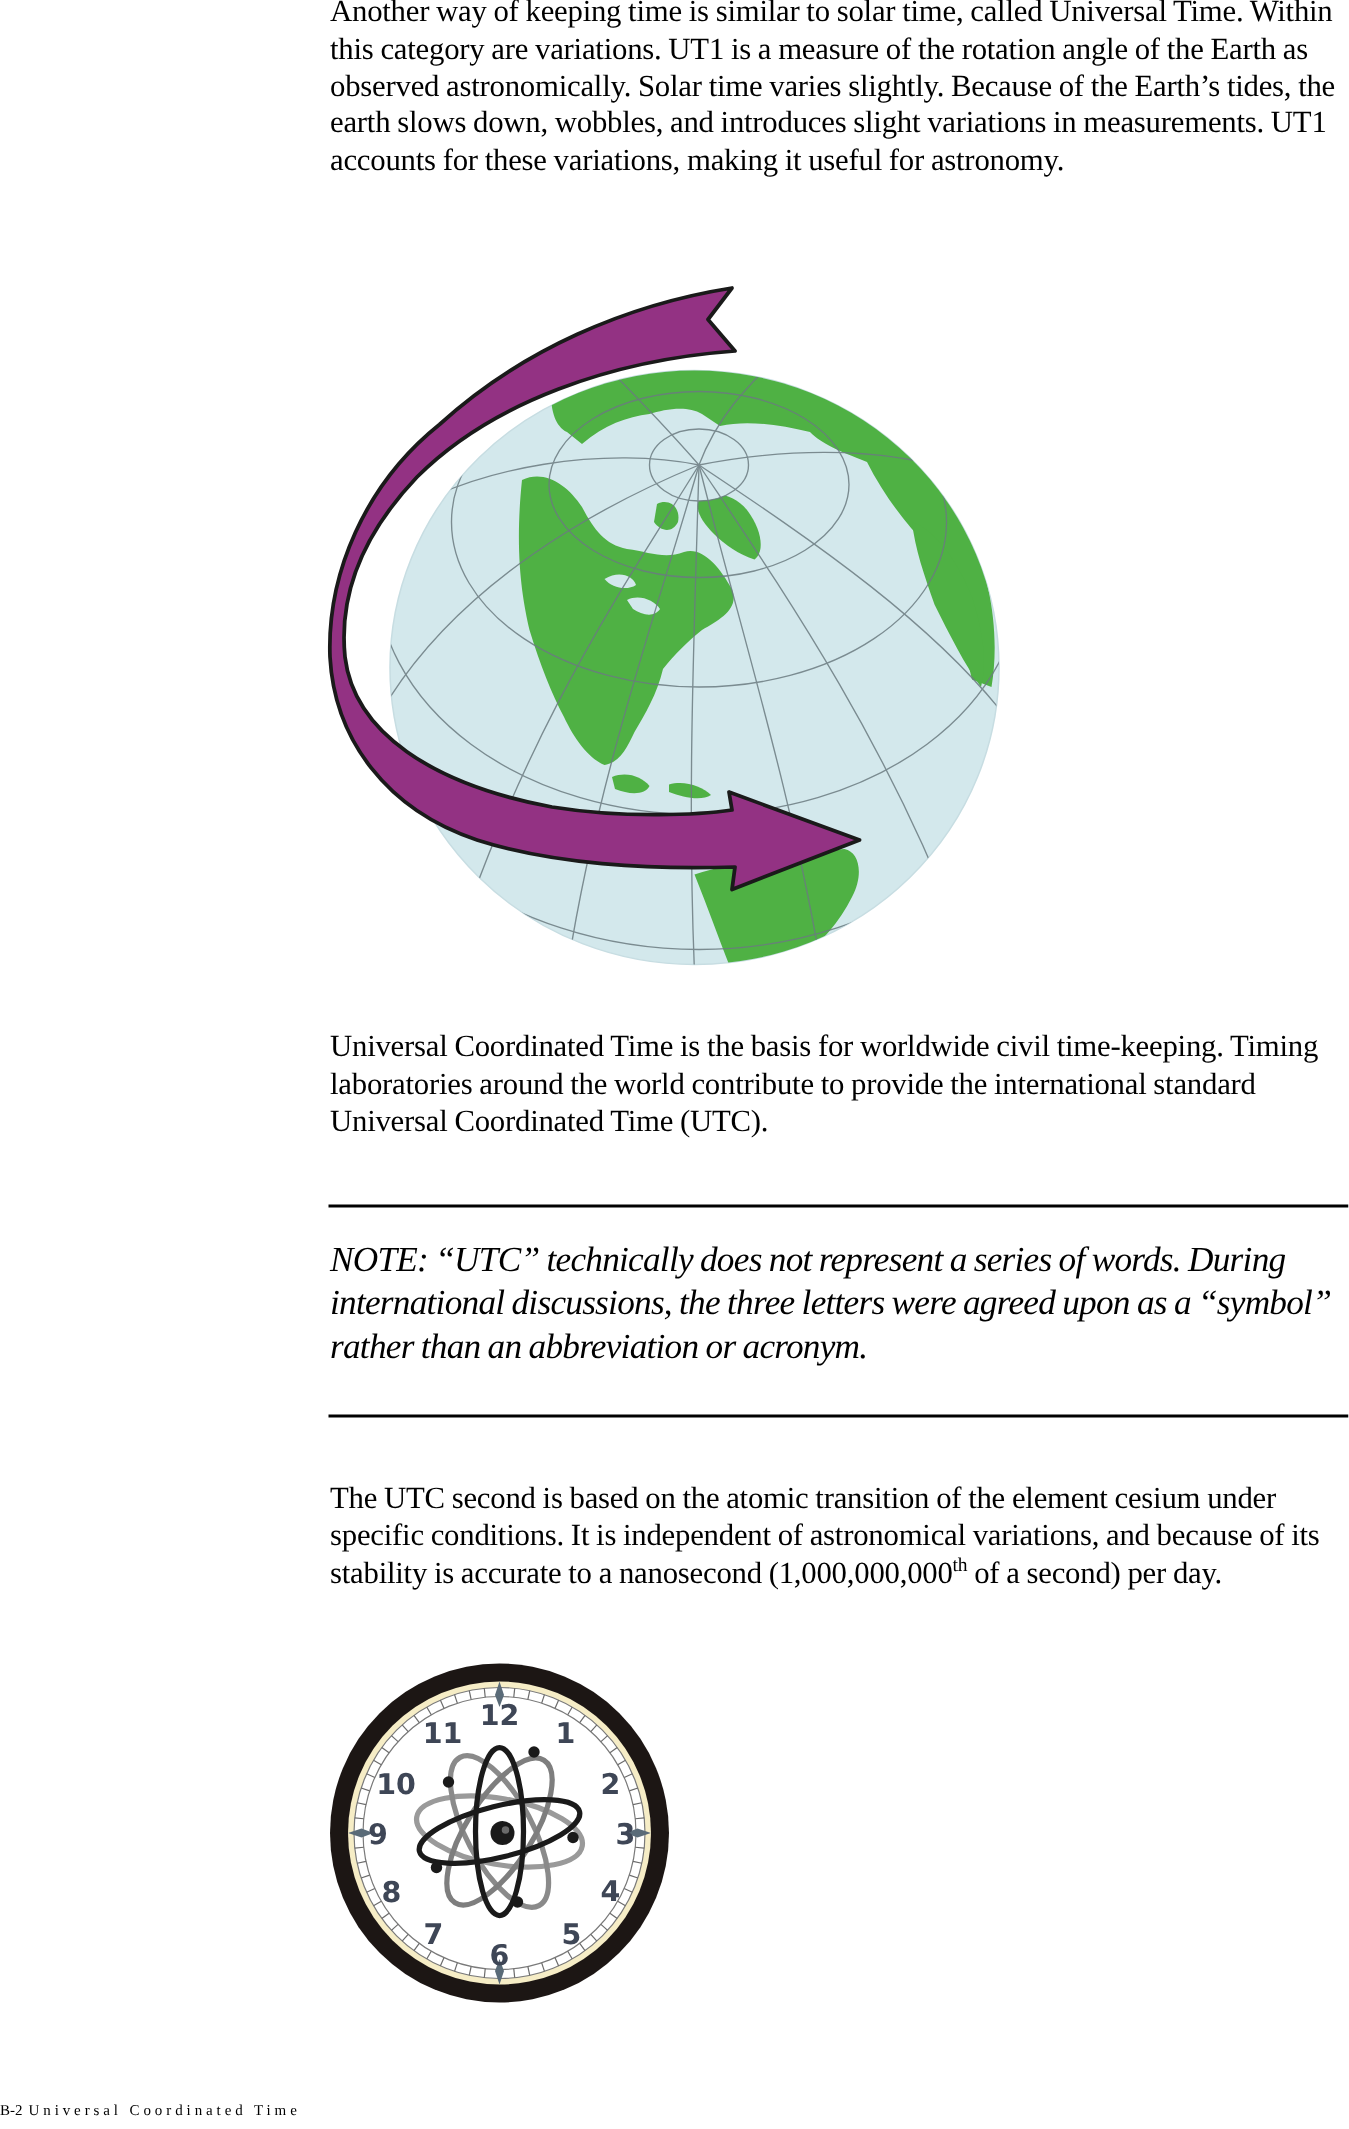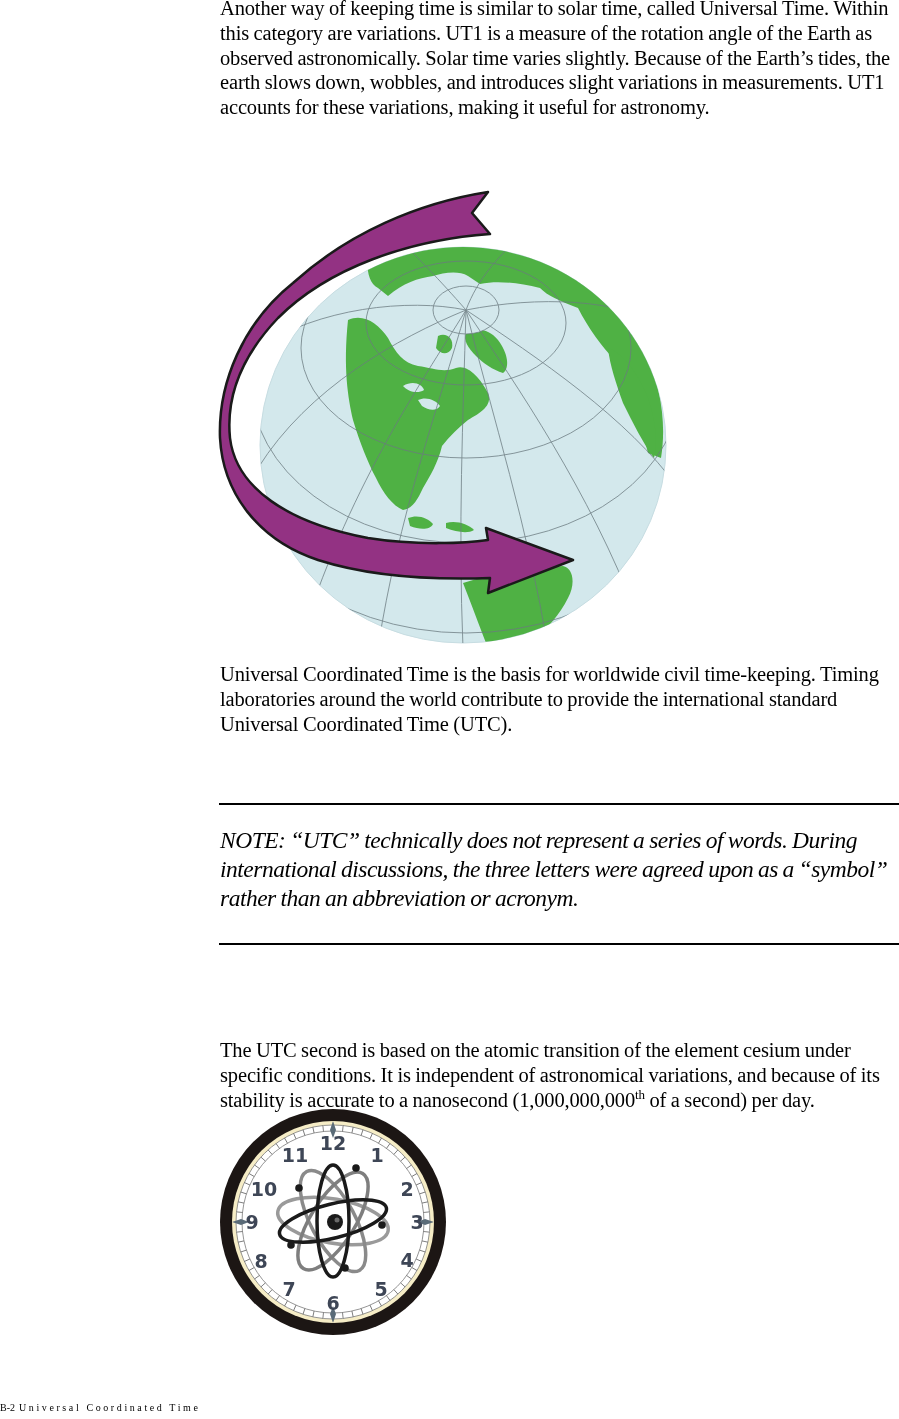--- a/index.html
+++ b/index.html
@@ -7,22 +7,22 @@
       width: 899px; height: 1419px; position: relative; overflow: hidden;
       font-family: "Liberation Serif", "DejaVu Serif", serif;
       color: #000;
     }
     .para {
       position: absolute; left: 220px; width: 680px;
       font-size: 20.5px; line-height: 24.8px; margin: 0;
       letter-spacing: -0.15px; word-spacing: -0.4px;
     }
     .para.p1 { top: -4px; }
-    .para.p2 { top: 662px; }
-    .para.p3 { top: 1038px; }
+    .para.p2 { top: 686px; }
+    .para.p3 { top: 987px; }
     .note {
       position: absolute; left: 220px; width: 685px; top: 826px;
       font-size: 23.5px; line-height: 29px; font-style: italic; margin: 0;
       letter-spacing: -0.5px; word-spacing: -0.6px;
     }
     .rule { position: absolute; left: 219px; width: 680px; height: 2px; background: #000; }
     .rule.top { top: 803px; }
     .rule.bottom { top: 943px; }
     sup { font-size: 13px; line-height: 0; vertical-align: 8px; }
     .fig { position: absolute; text-align: right; }

